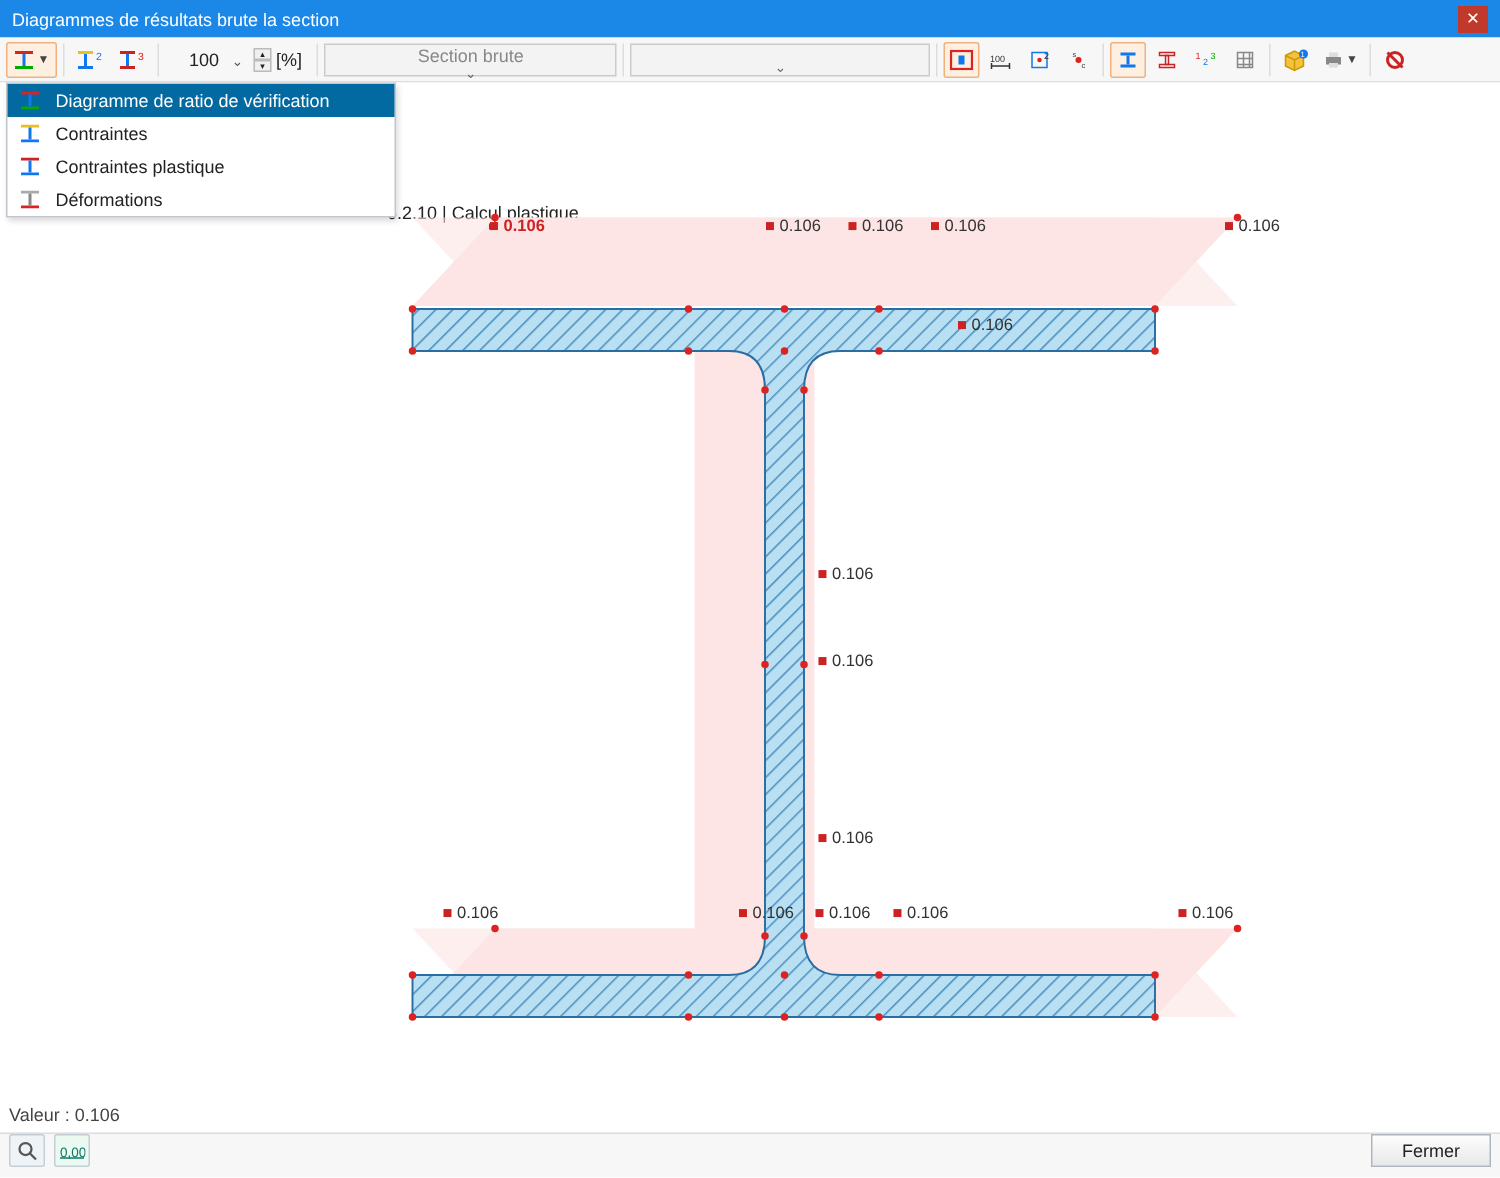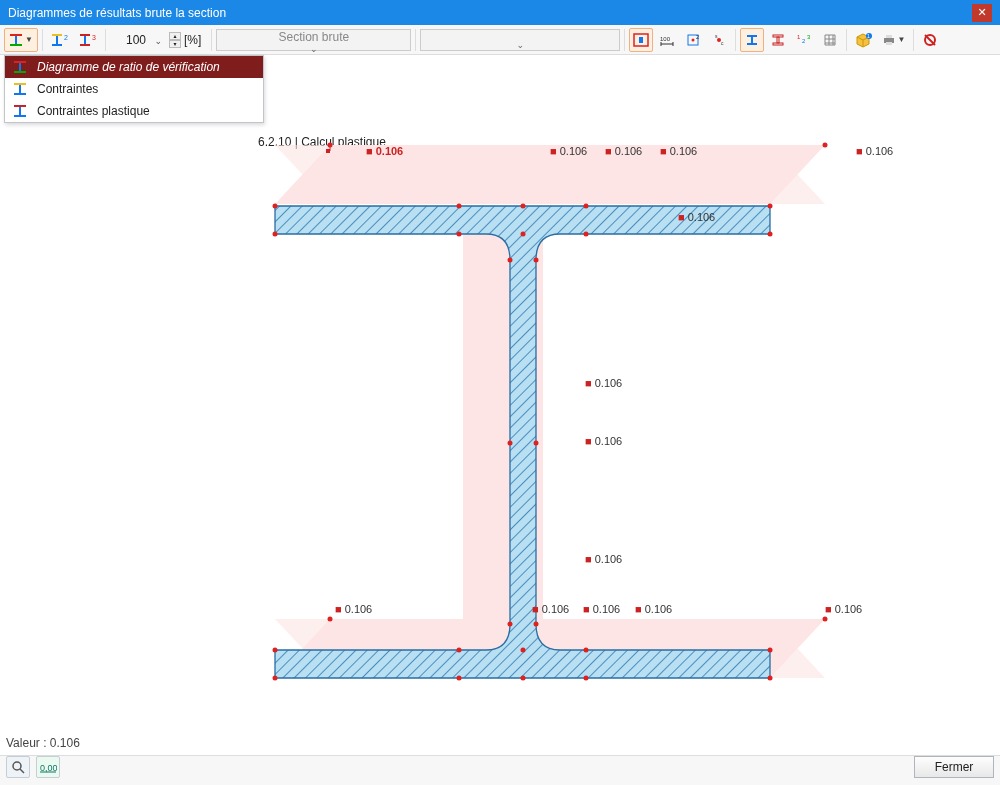--- a/index.html
+++ b/index.html
@@ -16,26 +16,26 @@
   .zoombox { display:flex; align-items:center; gap:3px; margin:0 6px;}
   .zoomval { width:50px; text-align:right; padding-right:20px; position:relative;}
   .zoomval .chev { position:absolute; right:4px; top:3px; font-size:9px; color:#555;}
   .spin { display:flex; flex-direction:column; gap:0;}
   .spin div { width:12px; height:8px; border:1px solid #bbb; background:#f0f0f0; font-size:6px; display:flex; align-items:center; justify-content:center; cursor:pointer;}
   .combo { height:22px; border:1px solid #ccc; background:#f3f3f3; display:flex; align-items:center; justify-content:space-between; padding:0 6px; color:#888; cursor:pointer;flex-direction:column;}
   .combo .chev { font-size:9px; color:#666;}
   
   .dropdown { position:absolute; left:4px; top:55px; width:260px; background:#fff; border:1px solid #c0c6cc; box-shadow:1px 2px 4px rgba(0,0,0,.15); z-index:50;}
   .dropdown .row { display:flex; align-items:center; height:22px; padding:0 6px; gap:8px; cursor:pointer;}
-  .dropdown .row.sel { background:#7f1d1d; color:#fff;font-style:italic;}
+  .dropdown .row.sel { background:#0369a1; color:#fff;}
   .dd-icon { width:18px; height:14px; display:flex; align-items:center; justify-content:center;}
   
   .viewport { position:absolute; left:0; top:55px; right:0; bottom:55px; background:#fff;}
   .caption { position:absolute; font-size:12px; color:#222;}
-  .lbl { position:absolute; font-size:11px; color:#333;margin-left:40px;}
+  .lbl { position:absolute; font-size:11px; color:#333;}
   .lbl.red { color:#c22; }
   
   .footer1 { position:absolute; left:0; bottom:30px; height:25px; padding:0 6px; display:flex; align-items:center; font-size:12px; color:#444;}
   .footer2 { position:absolute; left:0; right:0; bottom:0; height:30px; border-top:1px solid #ddd; background:#f7f7f7; display:flex; align-items:flex-start; justify-content:space-between; padding:0 6px;}
   .smallbtn { width:24px; height:22px; border:1px solid #c5cdd6; background:#eef3f8; display:flex; align-items:center; justify-content:center; cursor:pointer; border-radius:2px;}
   .closebtn { width:80px; height:22px; border:1px solid #aeb5bd; background:linear-gradient(#fdfdfd,#e8e8e8); display:flex; align-items:center; justify-content:center; cursor:pointer; font-size:12px;}
   svg { display:block; }
 </style>
 </head>
 <body>
@@ -204,20 +204,30 @@
   <div class="row">
     <span class="dd-icon">
         <svg width="14" height="12">
           <rect x="1" y="0" width="12" height="2" fill="#c22"></rect>
           <rect x="1" y="10" width="12" height="2" fill="#17e"></rect>
           <rect x="6" y="2" width="2" height="8" fill="#17e"></rect>
         </svg>
       </span>
     <span>Contraintes plastique</span>
   </div>
+  <div class="row">
+    <span class="dd-icon">
+        <svg width="14" height="12">
+          <rect x="1" y="0" width="12" height="2" fill="#aaa"></rect>
+          <rect x="1" y="10" width="12" height="2" fill="#d22"></rect>
+          <rect x="6" y="2" width="2" height="8" fill="#888"></rect>
+        </svg>
+      </span>
+    <span>Déformations</span>
+  </div>
 </div>
 
 <div class="viewport">
   <div class="caption" style="left:258px;top:80px">6.2.10 | Calcul plastique</div>
 
   <svg width="1000" height="670" style="position:absolute;left:0;top:0">
     <defs>
       <pattern id="hatch" width="8" height="8" patternUnits="userSpaceOnUse" patternTransform="rotate(45)">
         <rect width="8" height="8" fill="#b8dff2"></rect>
         <line x1="0" y1="0" x2="0" y2="8" stroke="#4a8ebf" stroke-width="2"></line>

